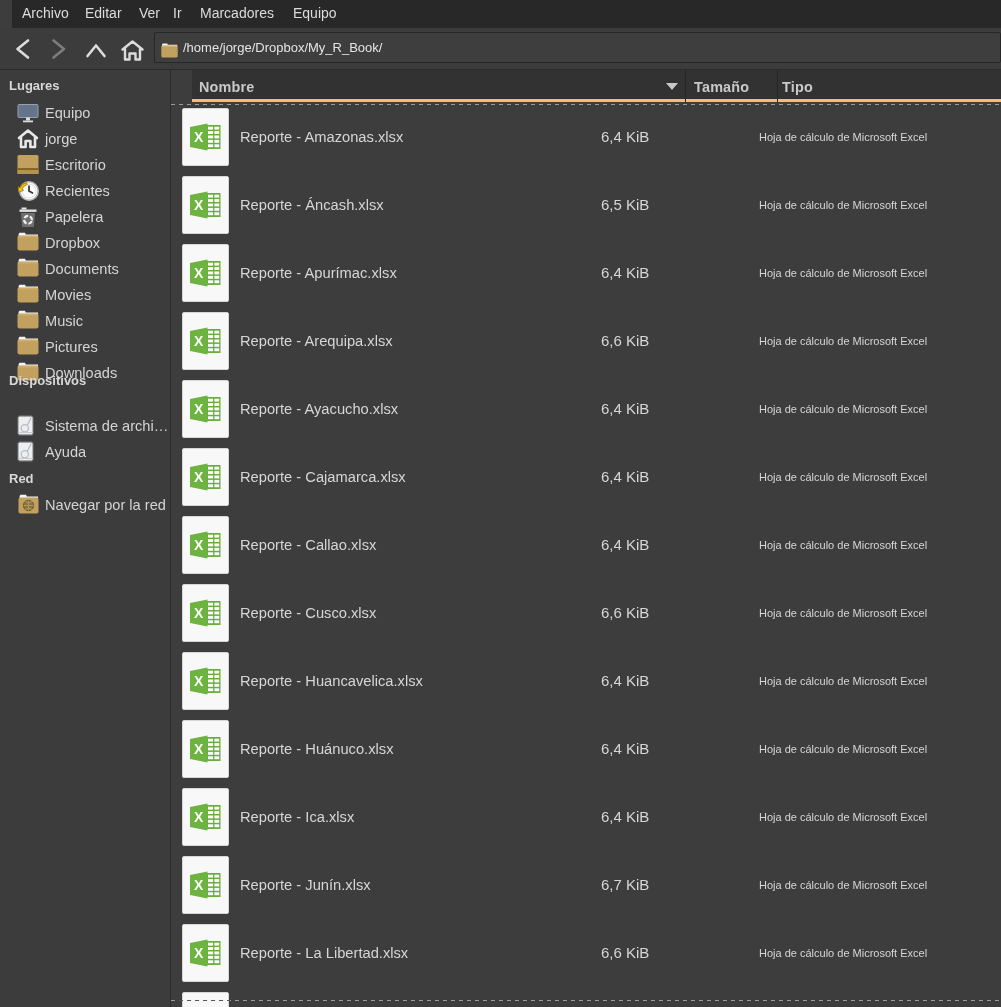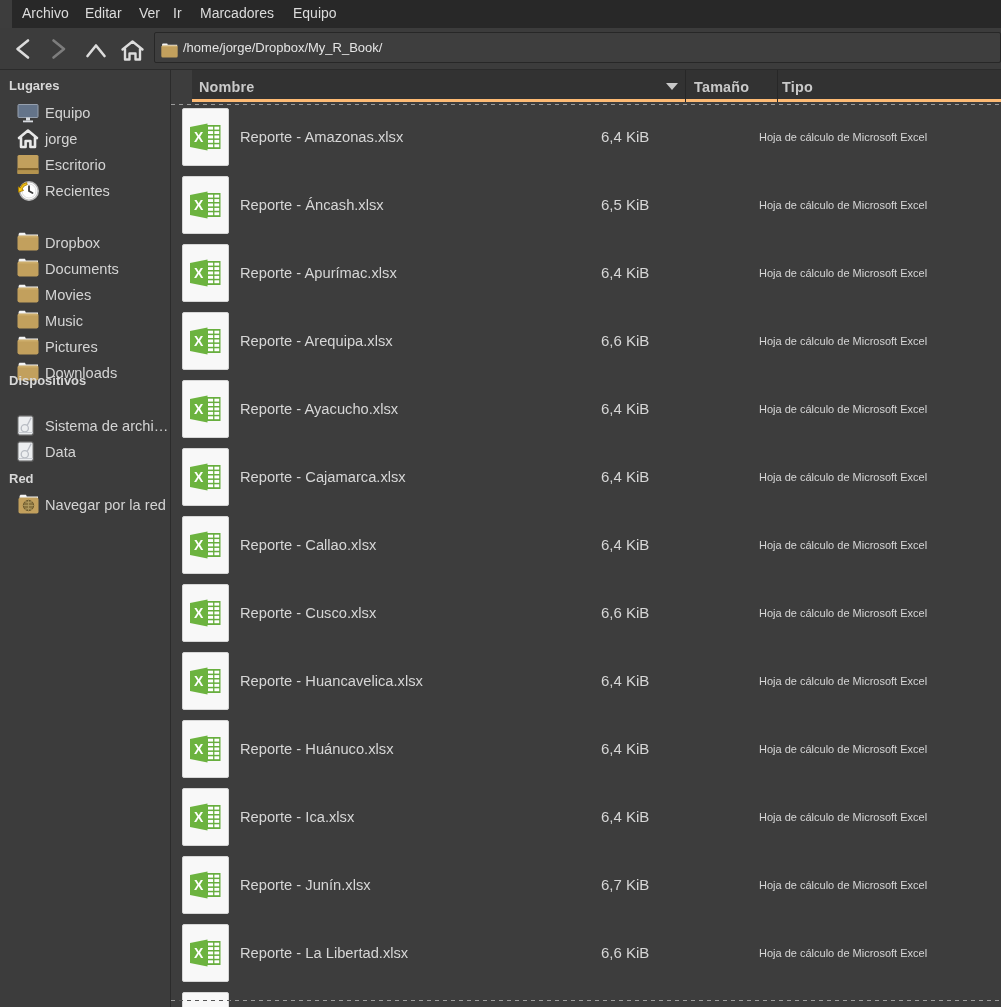--- a/index.html
+++ b/index.html
@@ -80,20 +80,29 @@
     </div>
     <div class="sideitem" style="top:108px">
       <svg width="22" height="22" viewBox="0 0 22 22">
 <circle cx="12" cy="11" r="9.2" fill="#fdfdfd" stroke="#b9b9b9" stroke-width="1.6"></circle>
 <circle cx="12" cy="11" r="7" fill="#ffffff" stroke="#dddddd" stroke-width="1"></circle>
 <path d="M 12 6.2 L 12 11 L 15.5 13" stroke="#3a3a3a" stroke-width="1.8" fill="none" stroke-linecap="round"></path>
 <path d="M 9.5 2.6 Q 4.6 3.6 3.2 8 L 1.4 6.9 L 1.6 12.2 L 6.6 10.3 L 4.9 9.2 Q 6.3 5.4 10.2 4.6 Z" fill="#f6c415" stroke="#a87d00" stroke-width="0.9" stroke-linejoin="round"></path>
 </svg>
       <div class="lbl">Recientes</div>
     </div>
+    <div class="sideitem" style="top:134px">
+      <svg width="22" height="22" viewBox="0 0 22 22">
+<rect x="4.5" y="1.5" width="5" height="2" fill="#e6e6e6"></rect>
+<rect x="2.5" y="3.5" width="17" height="2.4" fill="#e0e0e0"></rect>
+<path d="M 4 7 L 18 7 L 16.8 21 L 5.2 21 Z" fill="#6f6f6f"></path>
+<circle cx="11" cy="13.8" r="3.9" fill="none" stroke="#f0f0f0" stroke-width="2.1" stroke-dasharray="4.4 1.8" transform="rotate(18 11 13.8)"></circle>
+</svg>
+      <div class="lbl">Papelera</div>
+    </div>
     <div class="sideitem" style="top:160px">
       <svg width="22" height="19" viewBox="0 0 22 19">
 <path d="M2.5 0.8 L8 0.8 L8.8 2.6 L21 2.6 L21 4.4 L1.6 4.4 L1.6 2 Z" fill="#f4f4f4"></path>
 <rect x="0.5" y="3.6" width="21" height="14.8" rx="1.8" fill="#c2a05d"></rect>
 <rect x="0.9" y="4.0" width="20.2" height="1.4" rx="0.7" fill="#cdae6d"></rect>
 </svg>
       <div class="lbl">Dropbox</div>
     </div>
     <div class="sideitem" style="top:186px">
       <svg width="22" height="19" viewBox="0 0 22 19">
@@ -144,21 +153,21 @@
 </svg>
       <div class="lbl">Sistema de archi…</div>
     </div>
     <div class="sideitem" style="top:369px">
       <svg width="17" height="21" viewBox="0 0 17 21">
 <rect x="0.8" y="0.8" width="15.4" height="19.4" rx="2" fill="#eceef0" stroke="#5a5a5a" stroke-width="1.2"></rect>
 <circle cx="7.8" cy="13.2" r="3.6" fill="none" stroke="#b8bcc3" stroke-width="1.3"></circle>
 <path d="M 14.2 2.6 L 10.3 10.3" stroke="#b8bcc3" stroke-width="1.3" fill="none"></path>
 <path d="M 1.2 17.5 L 16 17.5" stroke="#c6c9cf" stroke-width="1" fill="none"></path>
 </svg>
-      <div class="lbl">Data</div>
+      <div class="lbl">Ayuda</div>
     </div>
     <div class="sideitem" style="top:422px">
       <svg width="22" height="20" viewBox="0 0 22 20">
 <path d="M3.5 0.8 L9 0.8 L9.8 2.6 L21 2.6 L21 4.4 L2.6 4.4 L2.6 2 Z" fill="#f4f4f4"></path>
 <rect x="1.5" y="3.6" width="20" height="16" rx="1.8" fill="#c2a05d"></rect>
 <circle cx="11.5" cy="11.5" r="5.2" fill="#8a7440" stroke="#6b592e" stroke-width="1"></circle>
 <path d="M 6.3 11.5 L 16.7 11.5 M 11.5 6.3 L 11.5 16.7 M 8 7.6 Q 11.5 10 15 7.6 M 8 15.4 Q 11.5 13 15 15.4" stroke="#b09a60" stroke-width="0.9" fill="none"></path>
 </svg>
       <div class="lbl">Navegar por la red</div>
     </div>

